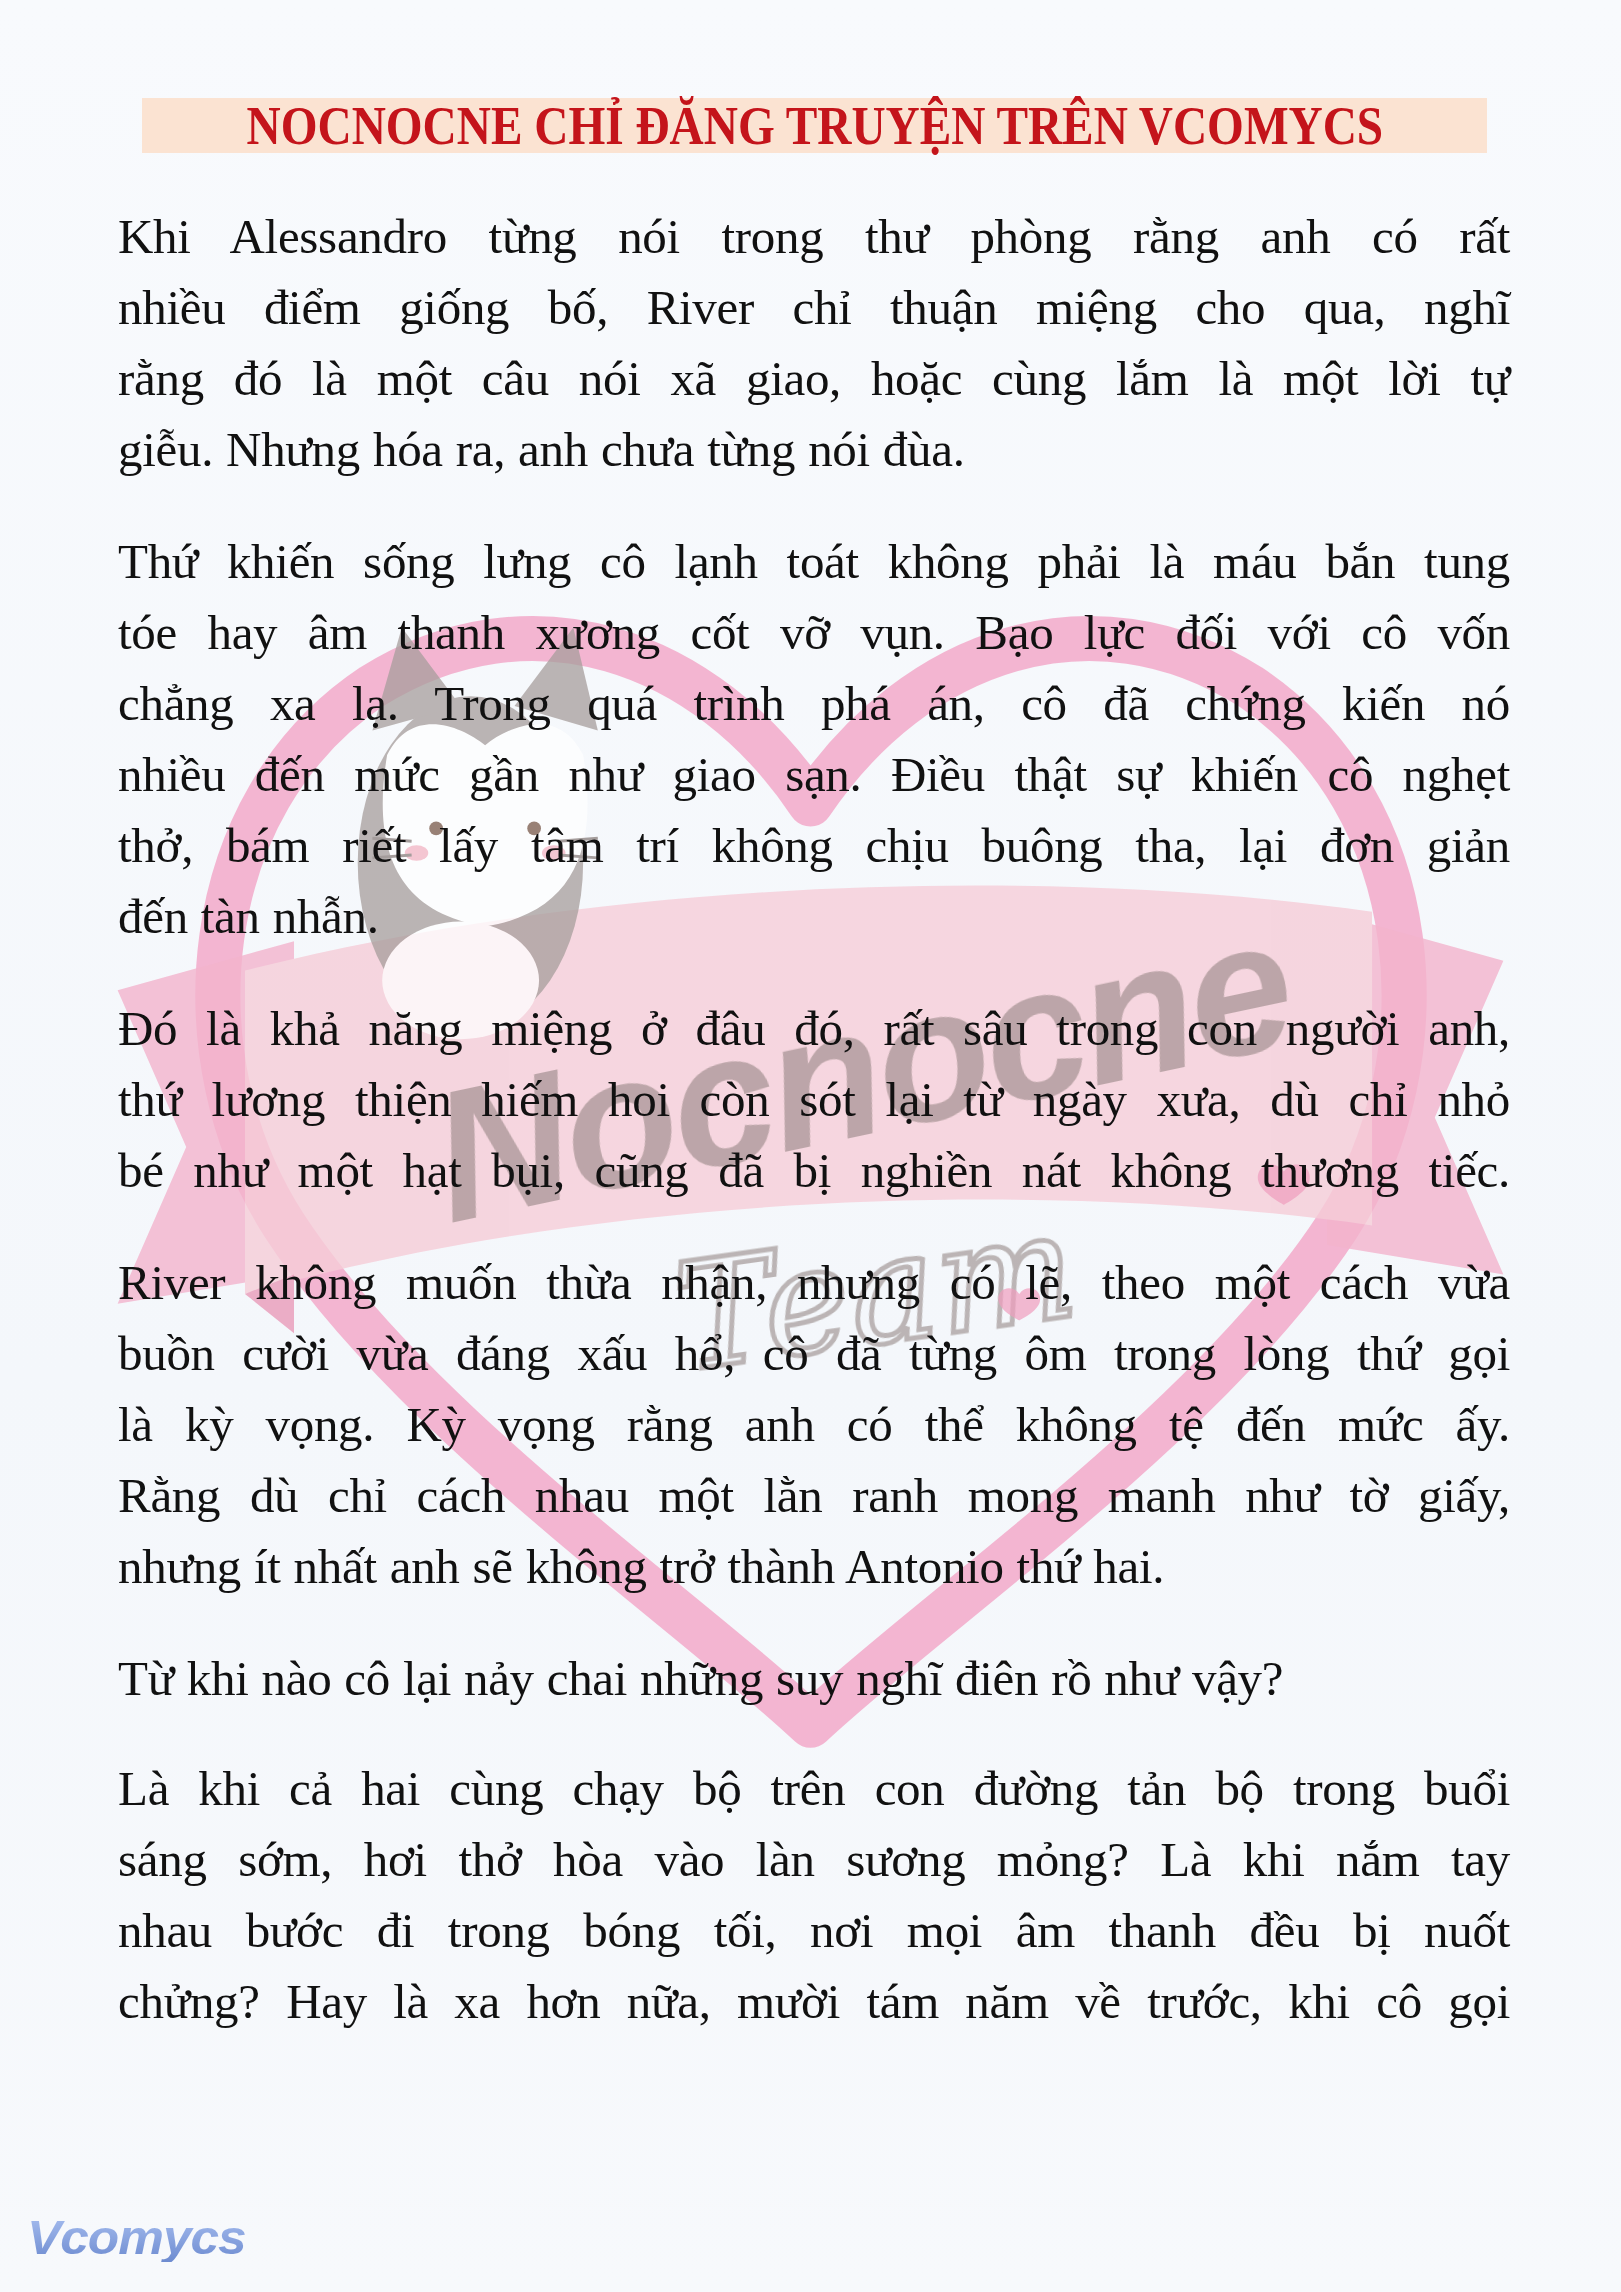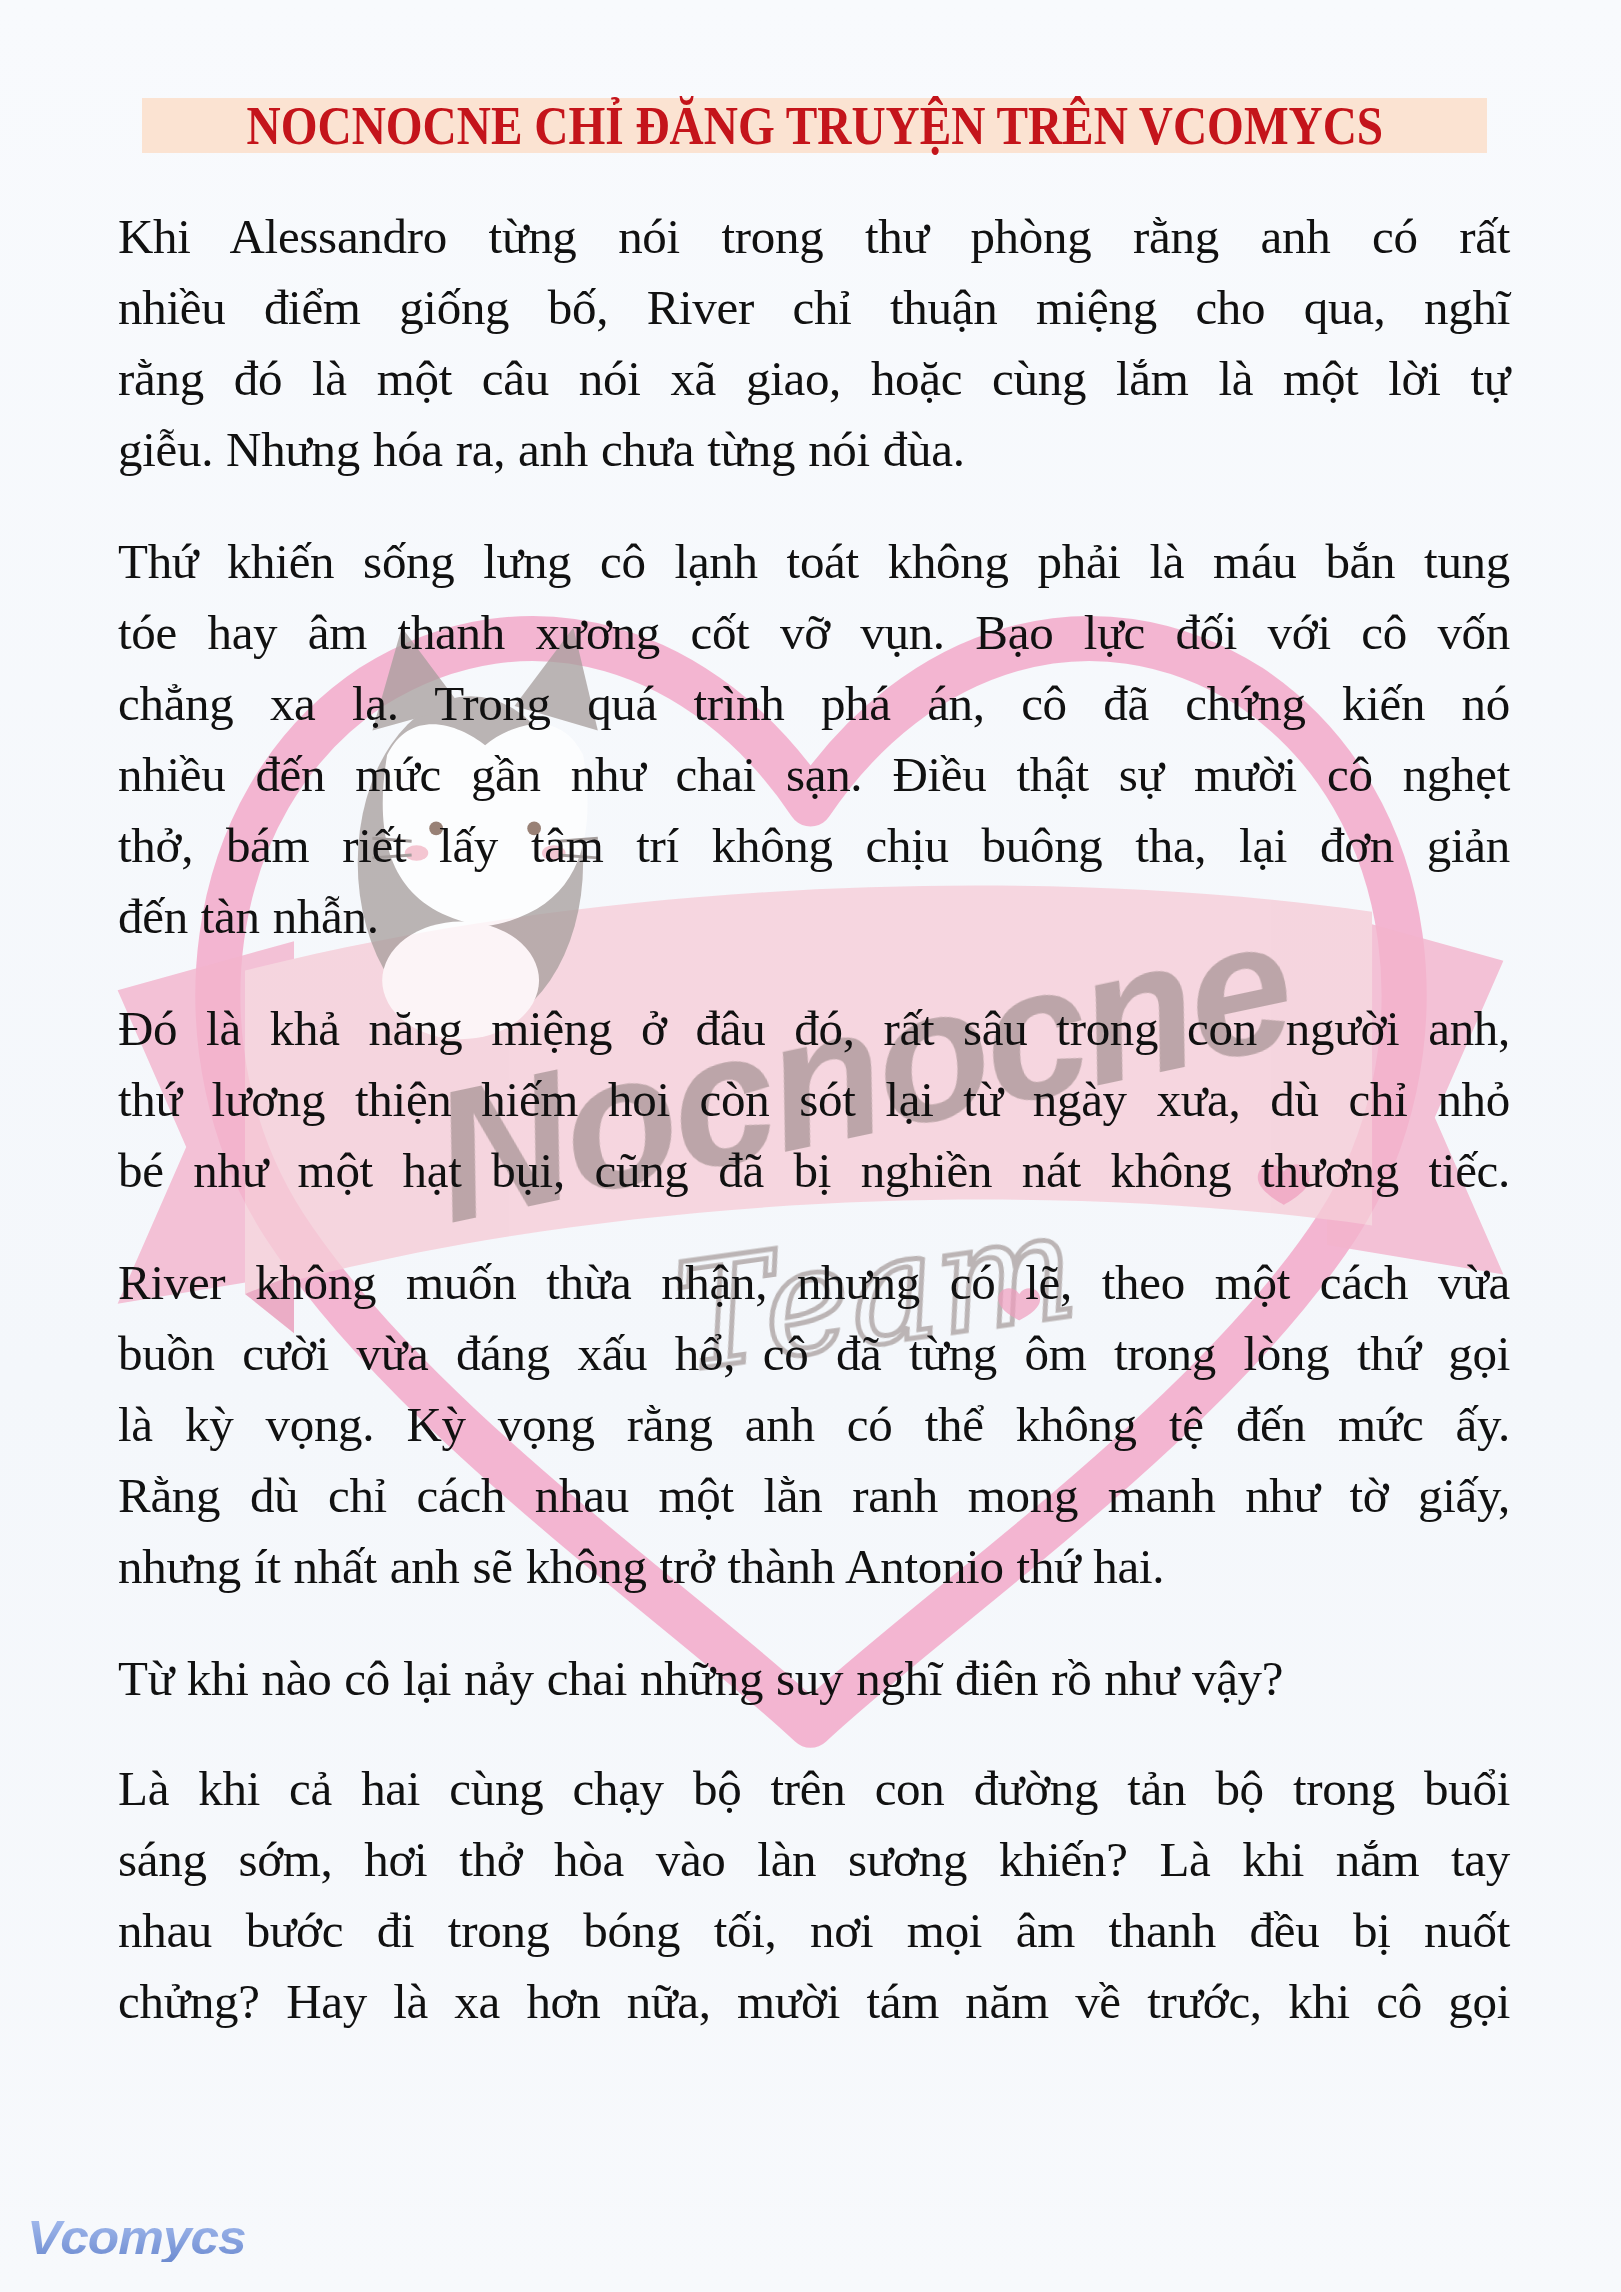--- a/index.html
+++ b/index.html
@@ -158,42 +158,42 @@
   <p class="para" style="">
     <span class="line">Khi Alessandro từng nói trong thư phòng rằng anh có rất</span>
     <span class="line">nhiều điểm giống bố, River chỉ thuận miệng cho qua, nghĩ</span>
     <span class="line">rằng đó là một câu nói xã giao, hoặc cùng lắm là một lời tự</span>
     <span class="line last">giễu. Nhưng hóa ra, anh chưa từng nói đùa.</span>
   </p>
   <p class="para" style="margin-bottom:41px;">
     <span class="line">Thứ khiến sống lưng cô lạnh toát không phải là máu bắn tung</span>
     <span class="line">tóe hay âm thanh xương cốt vỡ vụn. Bạo lực đối với cô vốn</span>
     <span class="line">chẳng xa lạ. Trong quá trình phá án, cô đã chứng kiến nó</span>
-    <span class="line">nhiều đến mức gần như chai sạn. Điều thật sự mười cô nghẹt</span>
+    <span class="line">nhiều đến mức gần như giao sạn. Điều thật sự khiến cô nghẹt</span>
     <span class="line">thở, bám riết lấy tâm trí không chịu buông tha, lại đơn giản</span>
     <span class="line last">đến tàn nhẫn.</span>
   </p>
   <p class="para" style="margin-bottom:41px;">
     <span class="line">Đó là khả năng miệng ở đâu đó, rất sâu trong con người anh,</span>
     <span class="line">thứ lương thiện hiếm hoi còn sót lại từ ngày xưa, dù chỉ nhỏ</span>
     <span class="line">bé như một hạt bụi, cũng đã bị nghiền nát không thương tiếc.</span>
   </p>
   <p class="para" style="margin-bottom:41px;">
     <span class="line">River không muốn thừa nhận, nhưng có lẽ, theo một cách vừa</span>
     <span class="line">buồn cười vừa đáng xấu hổ, cô đã từng ôm trong lòng thứ gọi</span>
     <span class="line">là kỳ vọng. Kỳ vọng rằng anh có thể không tệ đến mức ấy.</span>
     <span class="line">Rằng dù chỉ cách nhau một lằn ranh mong manh như tờ giấy,</span>
     <span class="line last">nhưng ít nhất anh sẽ không trở thành Antonio thứ hai.</span>
   </p>
   <p class="para single">
     <span class="line last">Từ khi nào cô lại nảy chai những suy nghĩ điên rồ như vậy?</span>
   </p>
   <p class="para">
     <span class="line">Là khi cả hai cùng chạy bộ trên con đường tản bộ trong buổi</span>
-    <span class="line">sáng sớm, hơi thở hòa vào làn sương khiến? Là khi nắm tay</span>
+    <span class="line">sáng sớm, hơi thở hòa vào làn sương mỏng? Là khi nắm tay</span>
     <span class="line">nhau bước đi trong bóng tối, nơi mọi âm thanh đều bị nuốt</span>
     <span class="line">chửng? Hay là xa hơn nữa, mười tám năm về trước, khi cô gọi</span>
   </p>
 </div>
 
 <div class="footer-logo">
   <span class="footer-logo-text">Vcomycs</span>
 </div>
 
 

